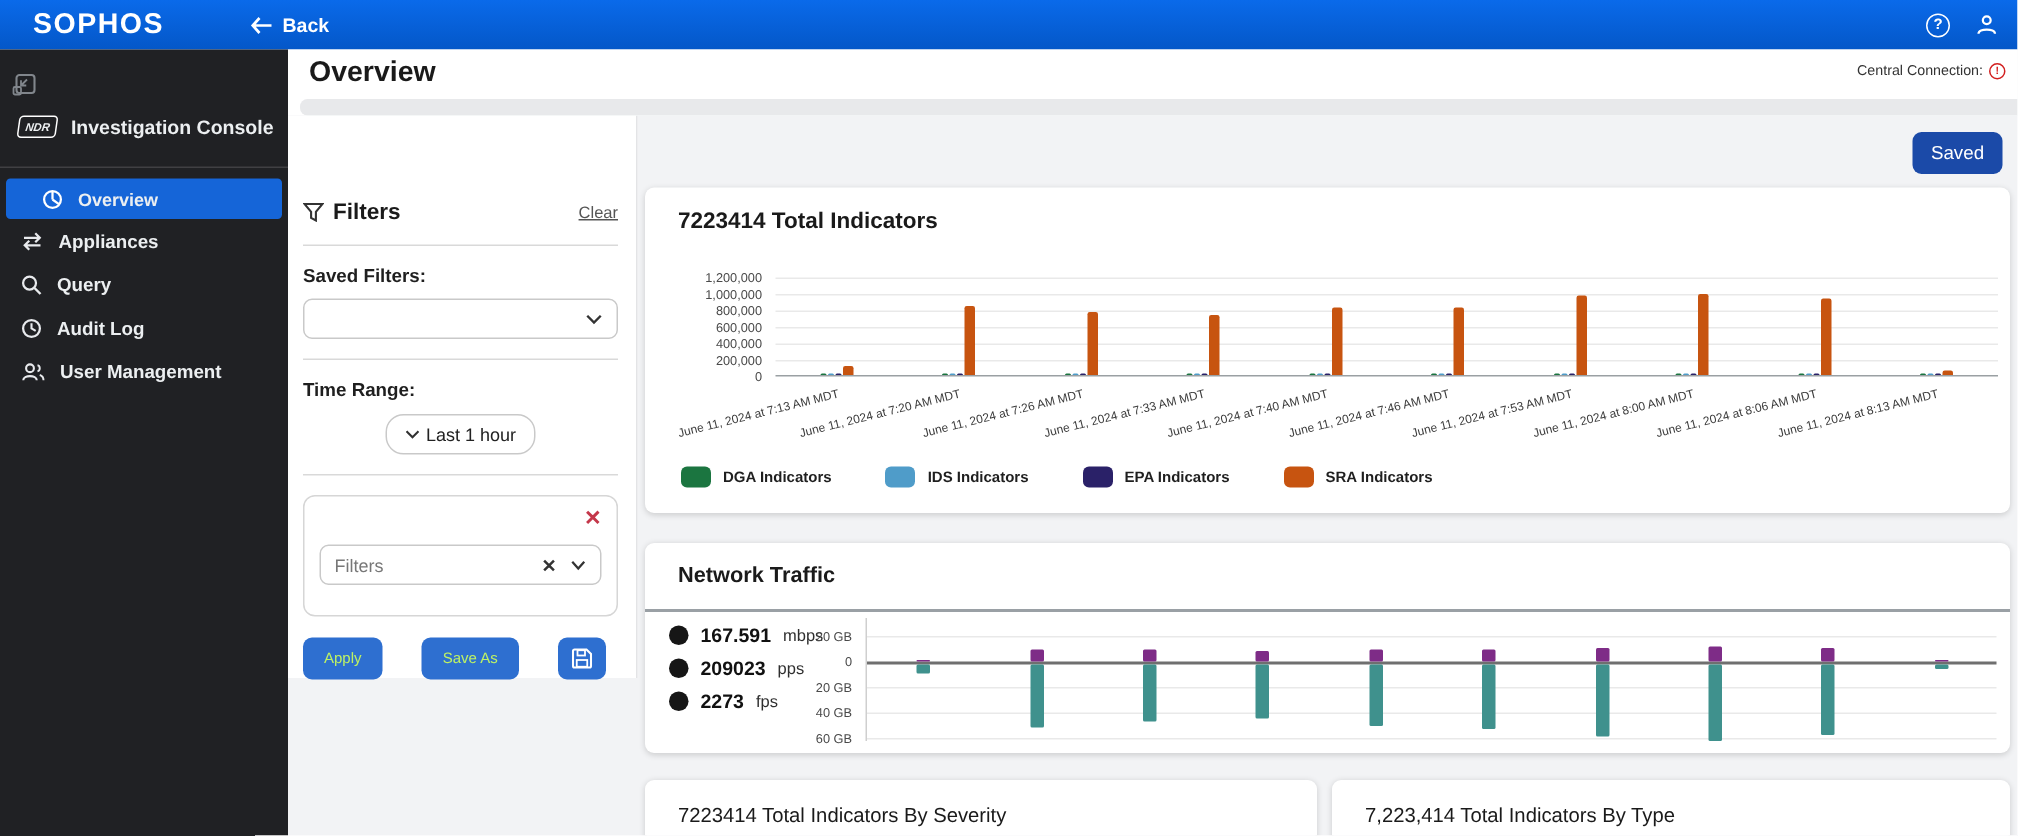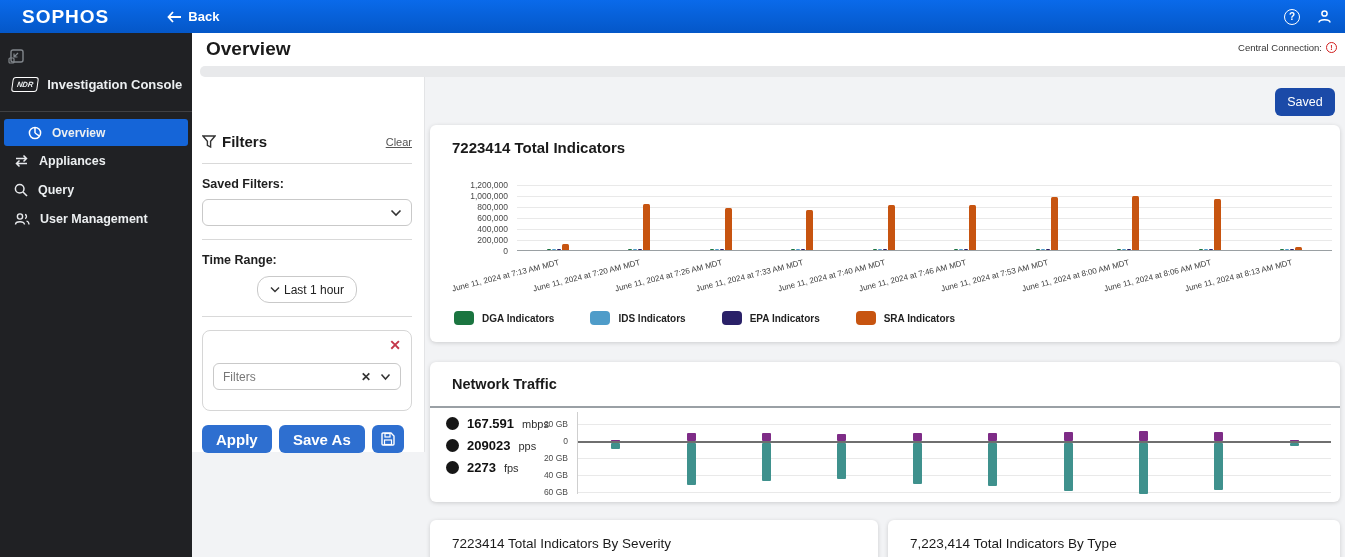--- a/index.html
+++ b/index.html
@@ -55,22 +55,22 @@
   .pill-select { display:flex; align-items:center; gap:4px; height:27px; border:1px solid #c9c9c9; border-radius:12px;
     padding:0 12px; font-size:12px; color:#222; cursor:pointer; }
   .group-box { position:relative; border:1px solid #d6d6d6; border-radius:8px; margin-top:13px;
     padding:32px 10px 20px 10px; }
   .group-close { position:absolute; top:6px; right:10px; color:#c4374a; font-size:14px; font-weight:700; cursor:pointer; }
   .group-select { display:flex; align-items:center; height:27px; border:1px solid #c9c9c9; border-radius:6px;
     padding:0 9px; cursor:pointer; }
   .group-placeholder { flex:1; font-size:12px; color:#777; }
   .gs-x { font-size:12px; color:#333; margin-right:9px; font-weight:700; cursor:pointer; }
   .btn-row { display:flex; align-items:center; justify-content:space-between; margin-top:14px; padding-right:8px; }
-  .btn { background:#2e6fd0; color:#ffffff; border:none; border-radius:6px; height:28px; padding:0 14px;
-    font-size:15px; font-family:inherit; cursor:pointer;font-weight:bold; }
+  .btn { background:#2e6fd0; color:#bef264; border:none; border-radius:6px; height:28px; padding:0 14px;
+    font-size:10px; font-family:inherit; cursor:pointer; }
   .icon-btn { width:32px; padding:0; display:flex; align-items:center; justify-content:center; }
 
   
   .card { position:absolute; background:#fff; border-radius:6px; box-shadow:0 1px 4px rgba(0,0,0,.16); }
   .card-title { position:absolute; left:22px; top:14px; font-size:15px; font-weight:700; color:#1a1a1a; }
 
   #card-indicators { left:238px; top:48px; width:910px; height:217px; }
   .ind-yaxis { position:absolute; left:0; top:60px; width:82px; height:72px; }
   .ytick { position:absolute; right:4px; width:100%; text-align:right; font-size:8.5px; color:#4a4a4a; white-space:nowrap; }
   .ind-plot { position:absolute; left:87px; top:60px; width:815px; height:66px; border-bottom:1.5px solid #9aa0a3; }
@@ -151,20 +151,27 @@
             <path d="M13 9.5 H3 M5.5 6.5 L2.5 9.5 L5.5 12.5" stroke="#e8eaed" stroke-width="1.5" fill="none"></path>
           </svg>
         <span>Appliances</span>
       </div>
       <div class="nav-item">
         <svg width="14" height="14" viewBox="0 0 14 14">
             <circle cx="5.7" cy="5.7" r="4.3" stroke="#e8eaed" stroke-width="1.5" fill="none"></circle>
             <path d="M9 9 L13 13" stroke="#e8eaed" stroke-width="1.6"></path>
           </svg>
         <span>Query</span>
+      </div>
+      <div class="nav-item">
+        <svg width="14" height="14" viewBox="0 0 14 14">
+            <circle cx="7" cy="7" r="5.6" stroke="#e8eaed" stroke-width="1.5" fill="none"></circle>
+            <path d="M7 3.5 V7 L9.8 8.6" stroke="#e8eaed" stroke-width="1.4" fill="none"></path>
+          </svg>
+        <span>Audit Log</span>
       </div>
       <div class="nav-item">
         <svg width="16" height="14" viewBox="0 0 16 14">
             <circle cx="6" cy="4.5" r="2.6" stroke="#e8eaed" stroke-width="1.4" fill="none"></circle>
             <path d="M1.5 12.5 C1.5 8.8 10.5 8.8 10.5 12.5" stroke="#e8eaed" stroke-width="1.4" fill="none"></path>
             <path d="M11 2.5 C13 2.8 13 6.2 11 6.5 M12.5 9 C14.5 9.6 15 10.8 15 12.5" stroke="#e8eaed" stroke-width="1.3" fill="none"></path>
           </svg>
         <span>User Management</span>
       </div>
     </div>

